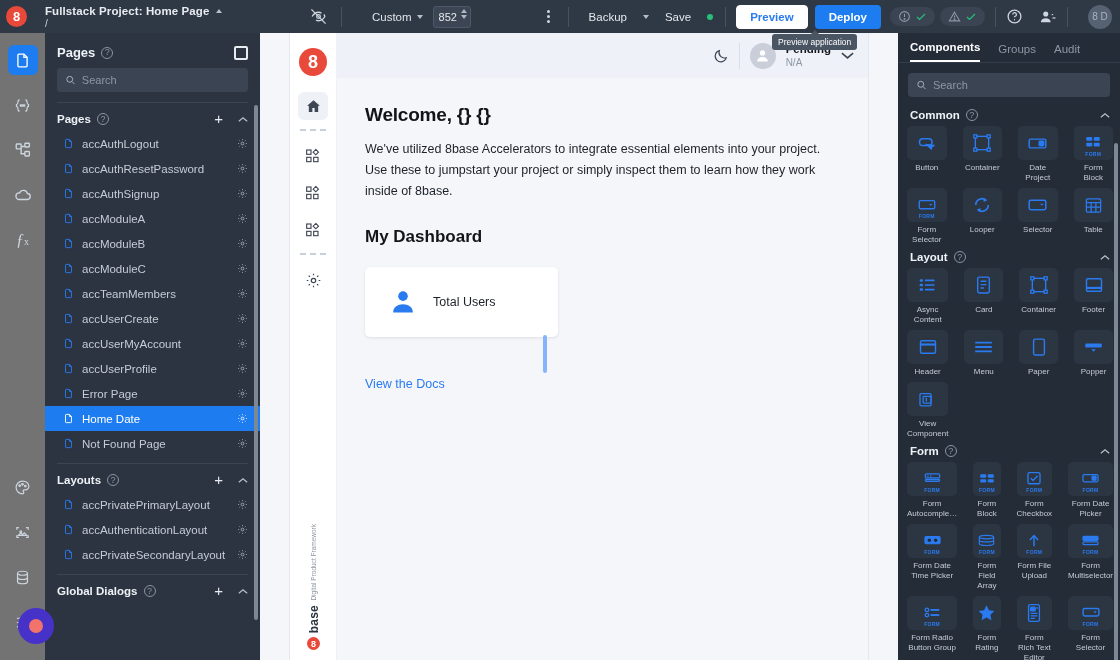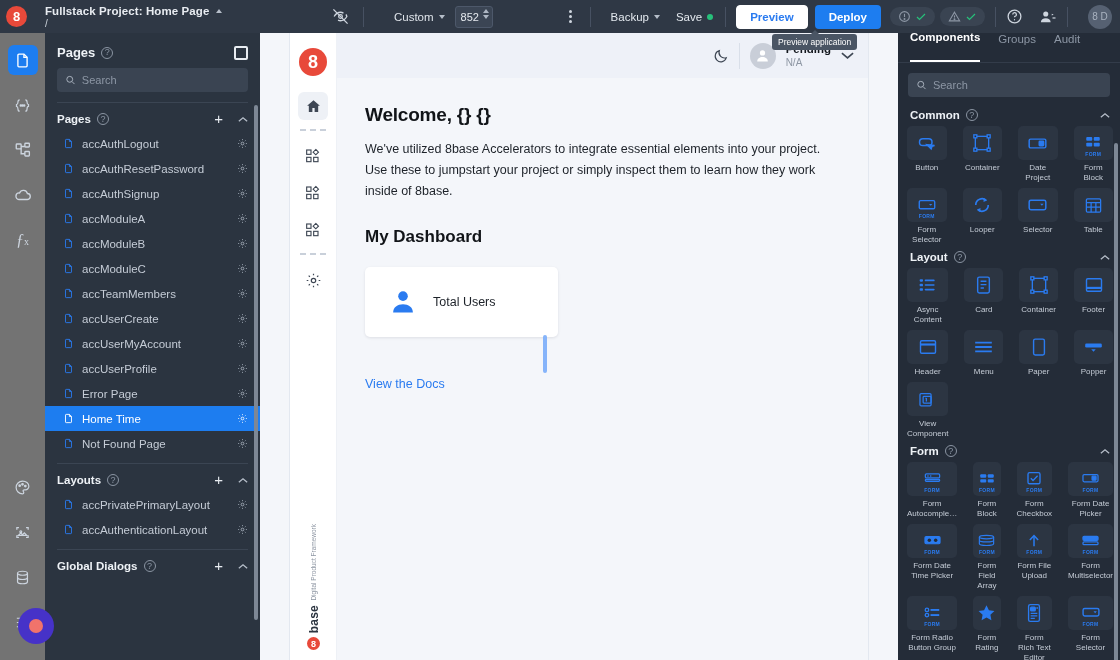--- a/index.html
+++ b/index.html
@@ -44,21 +44,21 @@
     width: 38px; height: 22px; background: #3b4554; border: 1px solid #4d586a; border-radius: 3px;
     color: #e6eaef; font-size: 11px; display: flex; align-items: center; padding-left: 5px;
     position: relative; margin-left: 10px;
   }
   .spin { position: absolute; right: 3px; top: 2px; display: flex; flex-direction: column; gap: 2px; }
   .spin i { display: block; width: 0; height: 0; }
   .spin .up { border-left: 3px solid transparent; border-right: 3px solid transparent; border-bottom: 4px solid #aeb7c3; }
   .spin .dn { border-left: 3px solid transparent; border-right: 3px solid transparent; border-top: 4px solid #aeb7c3; }
   .kebab { display: flex; flex-direction: column; gap: 2px; cursor: pointer; padding: 0 8px; }
   .kebab i { width: 3px; height: 3px; border-radius: 50%; background: #cfd6df; display: block; }
-  .tb-text { color: #e3e8ee; font-size: 11.5px; display: flex; align-items: center; gap: 5px; cursor: pointer; }
+  .tb-text { color: #e3e8ee; font-size: 11.5px; display: flex; align-items: center; gap: 16px; cursor: pointer; }
   .dot-green { width: 6px; height: 6px; border-radius: 50%; background: #27c07a; display: inline-block; }
   .btn-preview {
     background: #fff; color: #2a7bf0; border: 1px solid #fff; border-radius: 4px;
     font-size: 11.5px; font-weight: bold; padding: 5px 13px; cursor: pointer;
   }
   .btn-deploy {
     background: #1d7df0; color: #fff; border: none; border-radius: 4px;
     font-size: 11.5px; font-weight: bold; padding: 6px 14px; margin-left: 7px; cursor: pointer;
   }
   .status-pill {
@@ -194,21 +194,21 @@
     box-shadow: 0 1px 3px rgba(16,24,40,.10); display: flex; align-items: center; gap: 14px; padding-left: 22px;
   }
   .card-label { font-size: 12.5px; color: #1d2229; }
   .docs-link { margin-top: 40px; display: inline-block; font-size: 12.5px; color: #2a7bf0; cursor: pointer; }
 
   
   .comp {
     width: 222px; min-width: 222px; background: #242c38; display: flex; flex-direction: column; position: relative;
   }
   .comp-tabs { display: flex; align-items: flex-end; height: 30px; padding: 0 12px; gap: 18px; border-bottom: 1px solid #333c4a; }
-  .comp-tab { font-size: 11.5px; color: #8d97a5; padding-bottom: 17px; cursor: pointer; }
+  .comp-tab { font-size: 11.5px; color: #8d97a5; padding-bottom: 7px; cursor: pointer; }
   .comp-tab.active { color: #fff; font-weight: bold; border-bottom: 2px solid #fff; }
   .comp-search {
     margin: 10px 10px 6px 10px; height: 24px; background: #3a4452; border-radius: 4px;
     display: flex; align-items: center; gap: 6px; padding: 0 8px;
   }
   .comp-search input { background: transparent; border: none; outline: none; color: #cfd6df; font-size: 11px; width: 100%; font-family: "Liberation Sans", sans-serif; }
   .comp-search input::placeholder { color: #8d97a5; }
   .comp-scroll { flex: 1; overflow: hidden; padding: 0 7px 0 9px; }
   .sec-head { display: flex; align-items: center; gap: 6px; padding: 6px 3px 5px 3px; }
   .sec-head .t { color: #eef2f6; font-size: 11.5px; font-weight: bold; }
@@ -614,21 +614,21 @@
                 </svg>
               </span>
             </div>
           <div class="prow sel">
               <span class="file-ico" style="color:#fff">
                 <svg width="11" height="11" viewBox="0 0 24 24" fill="none" stroke="currentColor" stroke-width="2">
                   <path d="M14 3H7a1.5 1.5 0 0 0-1.5 1.5v15A1.5 1.5 0 0 0 7 21h10a1.5 1.5 0 0 0 1.5-1.5V7.5z"></path>
                   <path d="M14 3v4.5h4.5"></path>
                 </svg>
               </span>
-              <span>Home Time</span>
+              <span>Home Date</span>
               <span class="gear">
                 <svg width="11" height="11" viewBox="0 0 24 24" fill="none" stroke="currentColor" stroke-width="1.8">
                   <circle cx="12" cy="12" r="3"></circle>
                   <path d="M12 2.5v2.2M12 19.3v2.2M21.5 12h-2.2M4.7 12H2.5M18.7 5.3l-1.6 1.6M6.9 17.1l-1.6 1.6M18.7 18.7l-1.6-1.6M6.9 6.9L5.3 5.3"></path>
                 </svg>
               </span>
             </div>
           <div class="prow">
               <span class="file-ico">
                 <svg width="11" height="11" viewBox="0 0 24 24" fill="none" stroke="currentColor" stroke-width="2">
@@ -675,20 +675,35 @@
               </span>
             </div>
           <div class="prow">
               <span class="file-ico">
                 <svg width="11" height="11" viewBox="0 0 24 24" fill="none" stroke="currentColor" stroke-width="2">
                   <path d="M14 3H7a1.5 1.5 0 0 0-1.5 1.5v15A1.5 1.5 0 0 0 7 21h10a1.5 1.5 0 0 0 1.5-1.5V7.5z"></path>
                   <path d="M14 3v4.5h4.5"></path>
                 </svg>
               </span>
               <span>accAuthenticationLayout</span>
+              <span class="gear">
+                <svg width="11" height="11" viewBox="0 0 24 24" fill="none" stroke="currentColor" stroke-width="1.8">
+                  <circle cx="12" cy="12" r="3"></circle>
+                  <path d="M12 2.5v2.2M12 19.3v2.2M21.5 12h-2.2M4.7 12H2.5M18.7 5.3l-1.6 1.6M6.9 17.1l-1.6 1.6M18.7 18.7l-1.6-1.6M6.9 6.9L5.3 5.3"></path>
+                </svg>
+              </span>
+            </div>
+          <div class="prow">
+              <span class="file-ico">
+                <svg width="11" height="11" viewBox="0 0 24 24" fill="none" stroke="currentColor" stroke-width="2">
+                  <path d="M14 3H7a1.5 1.5 0 0 0-1.5 1.5v15A1.5 1.5 0 0 0 7 21h10a1.5 1.5 0 0 0 1.5-1.5V7.5z"></path>
+                  <path d="M14 3v4.5h4.5"></path>
+                </svg>
+              </span>
+              <span>accPrivateSecondaryLayout</span>
               <span class="gear">
                 <svg width="11" height="11" viewBox="0 0 24 24" fill="none" stroke="currentColor" stroke-width="1.8">
                   <circle cx="12" cy="12" r="3"></circle>
                   <path d="M12 2.5v2.2M12 19.3v2.2M21.5 12h-2.2M4.7 12H2.5M18.7 5.3l-1.6 1.6M6.9 17.1l-1.6 1.6M18.7 18.7l-1.6-1.6M6.9 6.9L5.3 5.3"></path>
                 </svg>
               </span>
             </div>
         </div>
 
         <div class="hr" style="margin-top:7px;"></div>

